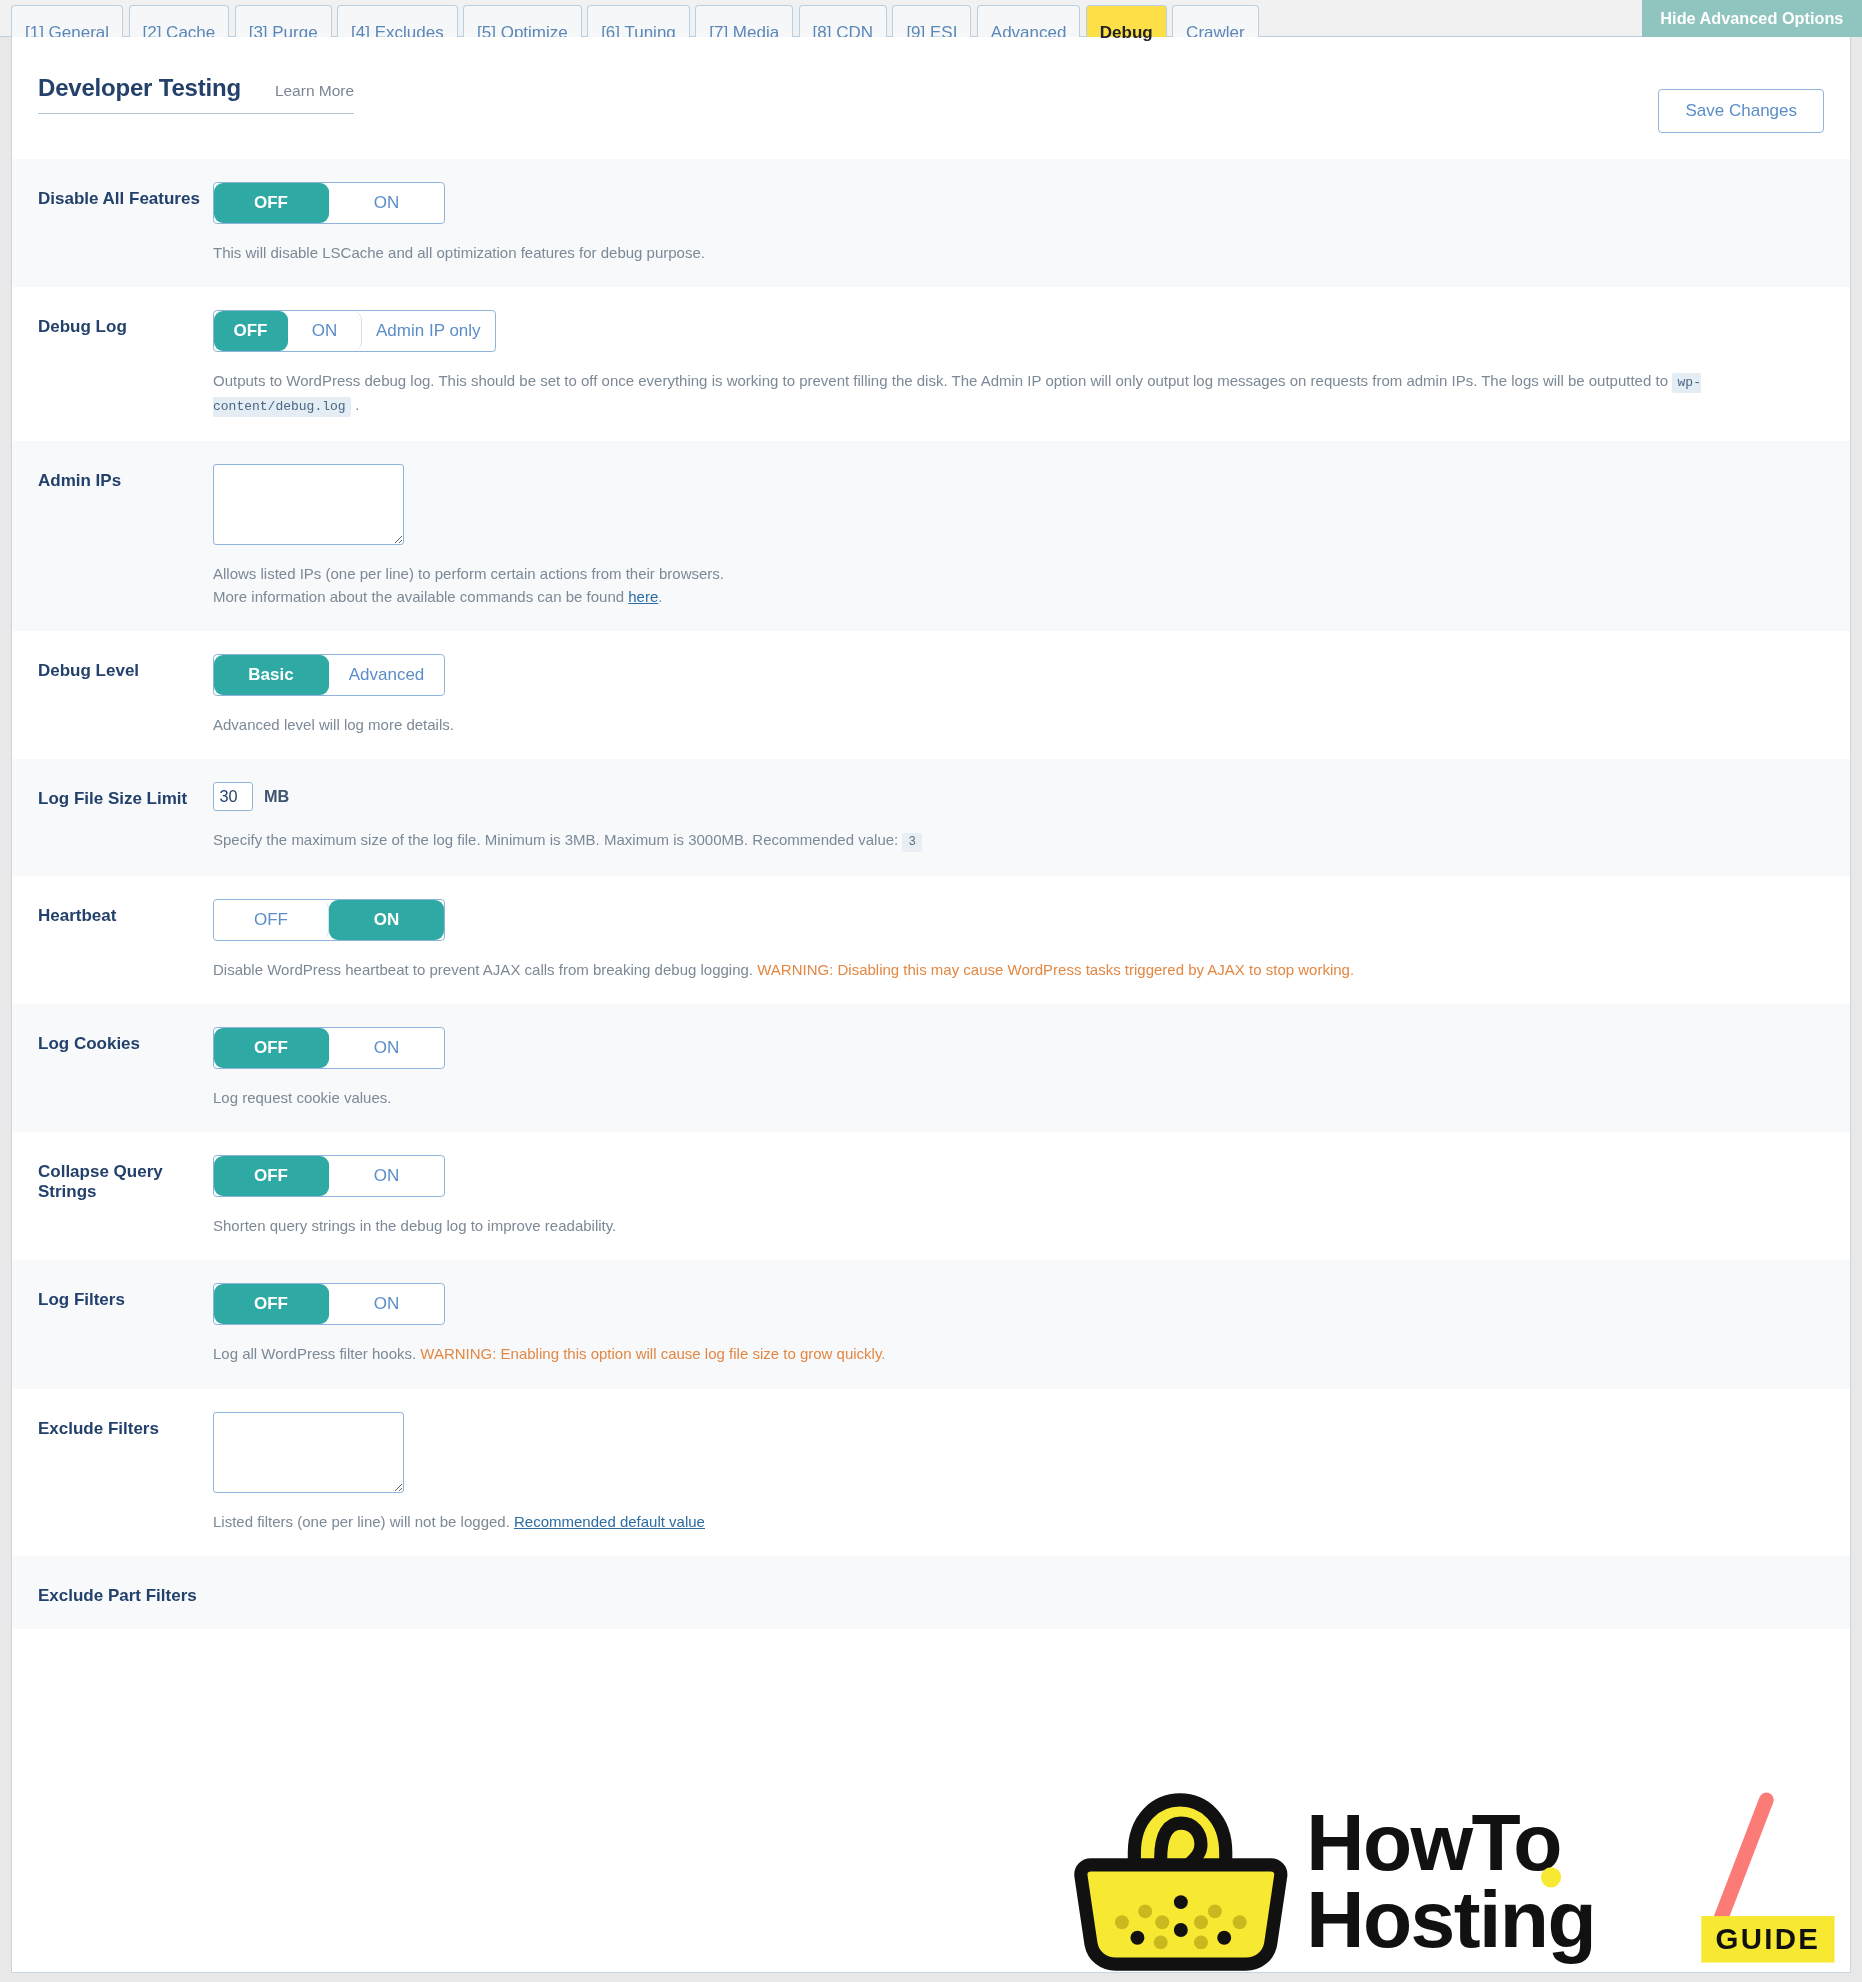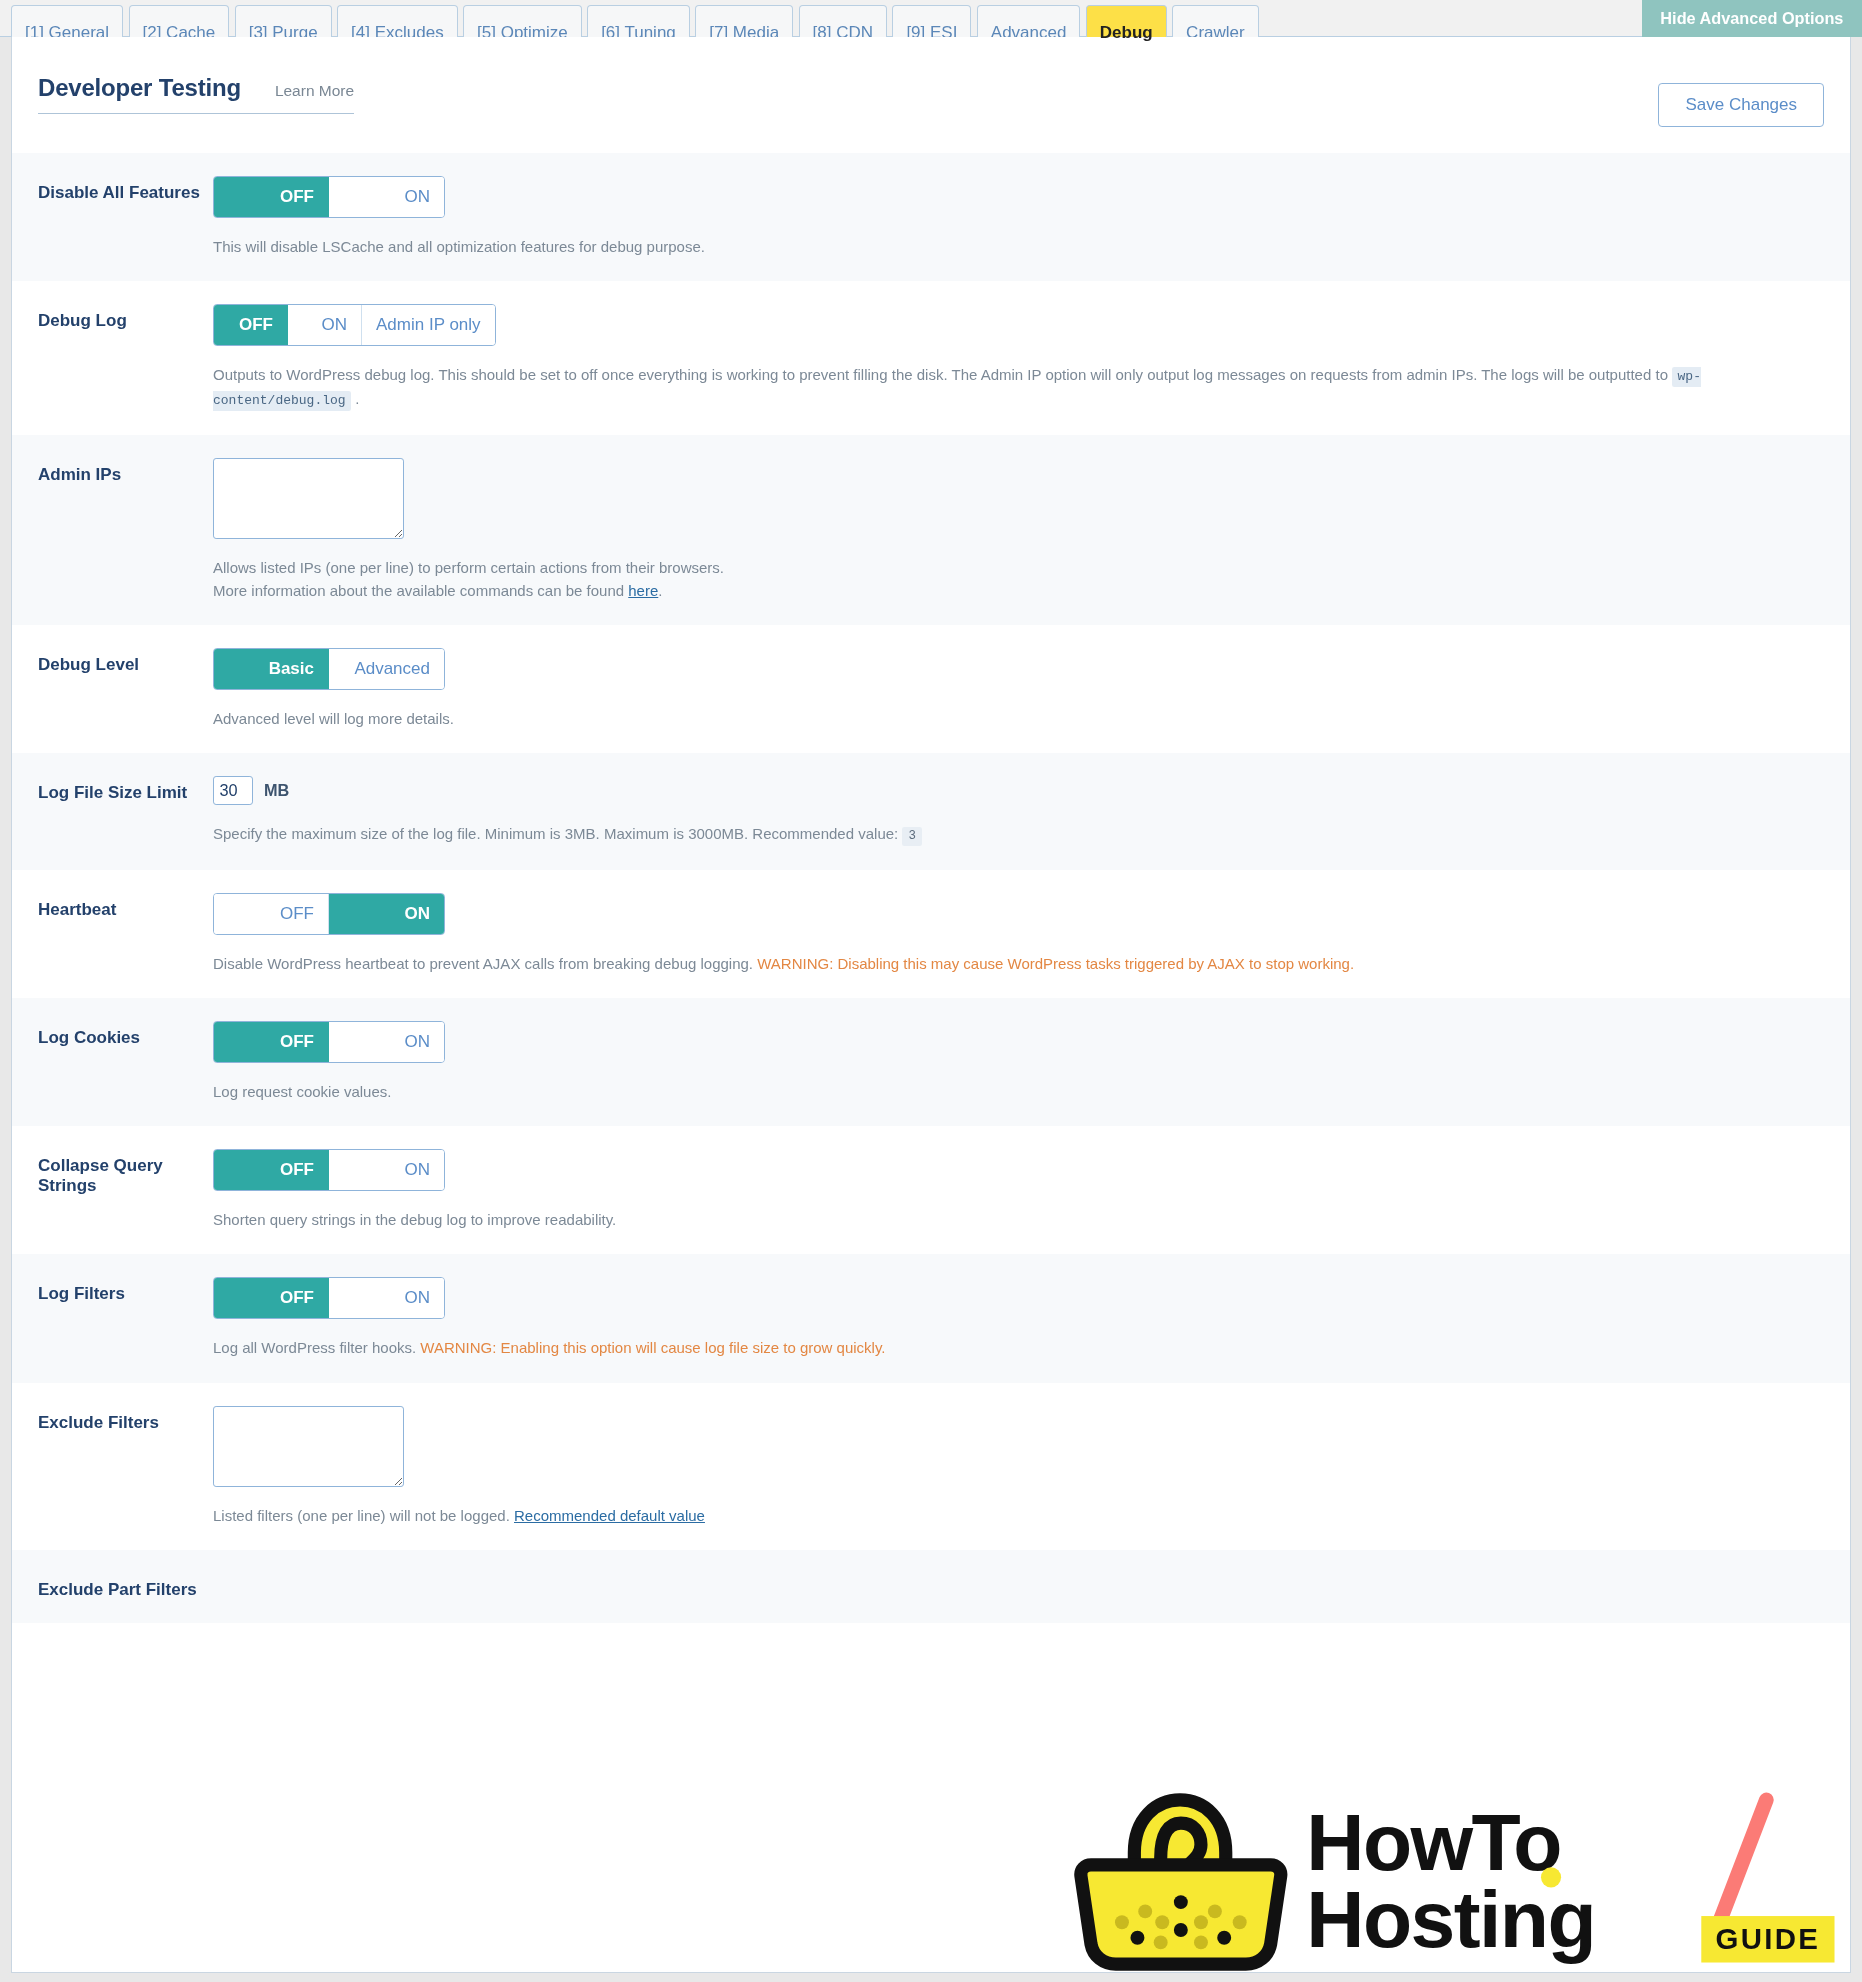--- a/index.html
+++ b/index.html
@@ -92,21 +92,21 @@
     color: #7a8794;
     text-decoration: none;
   }
   .save-btn {
     font-size: 17px;
     color: #5b8dc8;
     background: #ffffff;
     border: 0.8px solid #8fb4da;
     border-radius: 3.9px;
     padding: 11px 26px;
-    margin-top: 9px;
+    margin-top: 15px;
     cursor: pointer;
     font-family: "Liberation Sans", sans-serif;
   }
 
   
   .rows { margin-top: 26px; }
   .row {
     display: flex;
     padding: 23px 26px 23px 26px;
     background: #ffffff;
@@ -125,28 +125,29 @@
   
   .toggle {
     display: inline-flex;
     border: 0.8px solid #8fb4da;
     border-radius: 3.9px;
     overflow: hidden;
     background: #ffffff;
   }
   .toggle .opt {
     min-width: 115px;
-    text-align: right;
+    text-align: center;
     font-size: 17px;
     color: #5b8dc8;
     padding: 10px 14px;
     background: #ffffff;
     border-right: 0.8px solid #cfe0ef;
     cursor: pointer;
     white-space: nowrap;
+    border-radius: 9px;
   }
   .toggle .opt:last-child { border-right: none; }
   .toggle .opt.on {
     background: #2fa9a4;
     color: #ffffff;
     font-weight: bold;
     border-right-color: #2fa9a4;
   }
 
   

